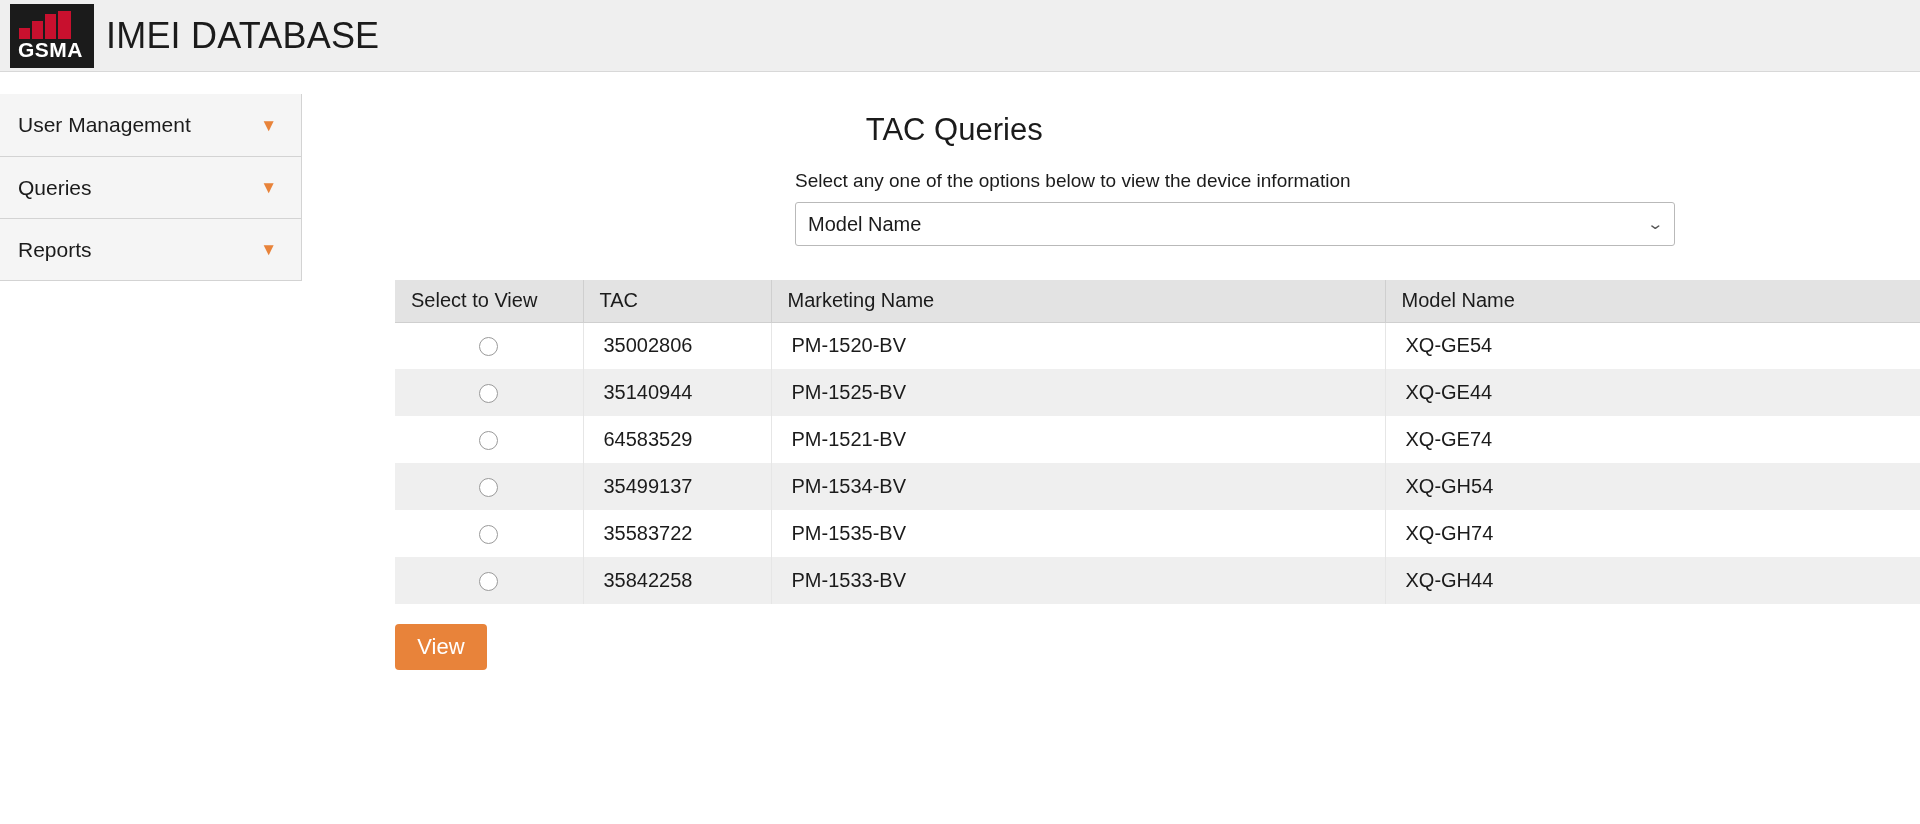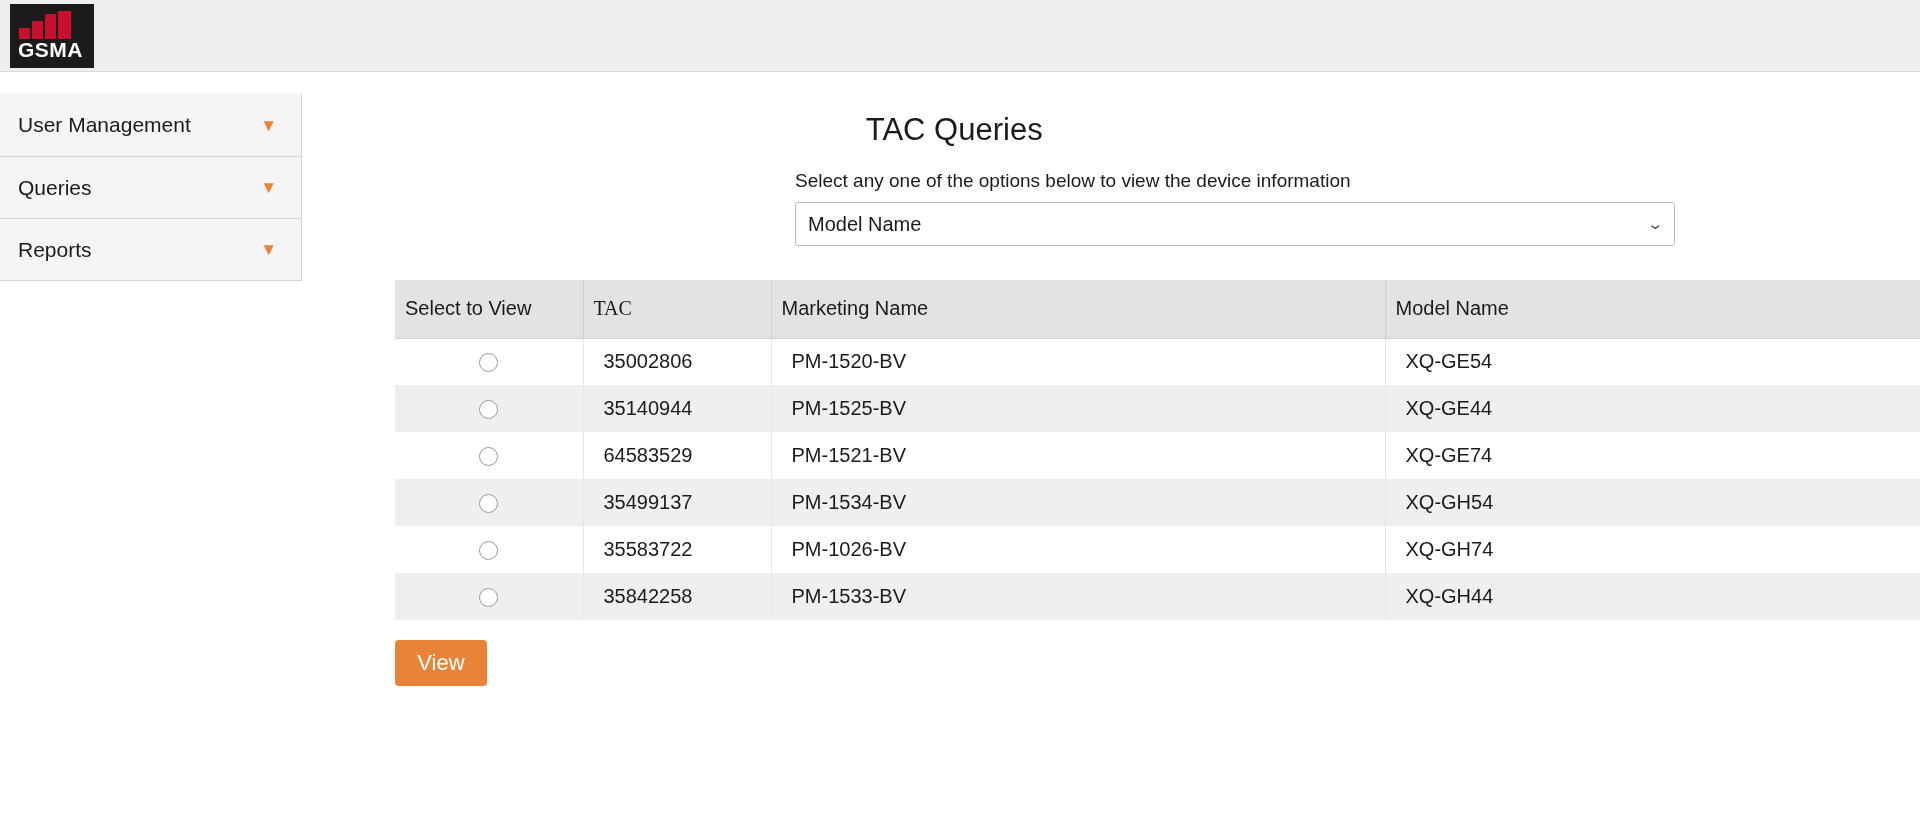--- a/index.html
+++ b/index.html
@@ -161,22 +161,22 @@
   }
   thead th {
     background: #e3e3e3;
     border-left: 1px solid #cfcfcf;
     border-right: 1px solid #cfcfcf;
     border-bottom: 1px solid #cfcfcf;
     font-size: 20px;
     font-weight: normal;
     color: #1b1b1b;
     text-align: left;
-    height: 58px;
-    padding: 0 10px;
+    height: 42px;
+    padding: 0 16px;
   }
   thead th:first-child { border-left: none; }
   tbody td {
     height: 47px;
     font-size: 20px;
     color: #1b1b1b;
     padding: 0 20px;
     border-left: 1px solid #e6e6e6;
     border-right: 1px solid #e6e6e6;
     background: #ffffff;
@@ -188,21 +188,21 @@
     height: 19px;
     border: 1px solid #9a9a9a;
     border-radius: 50%;
     background: #ffffff;
     display: inline-block;
     vertical-align: middle;
     cursor: pointer;
   }
 
   .col-select { width: 188px; }
-  .col-tac    { width: 188px; font-family: Liberation Serif, serif; }
+  .col-tac    { width: 188px; }
   .col-mkt    { width: 614px; }
   .col-model  { width: 580px; }
 
   
   .btn-row {
     padding-left: 92px;
     margin-top: 20px;
   }
   .view-btn {
     background: #e8833a;
@@ -223,20 +223,21 @@
 <div class="header">
   <div class="logo">
     <div class="bars">
       <i></i>
         <i></i>
         <i></i>
         <i></i>
     </div>
     <div class="gsma">GSMA</div>
   </div>
+  <div class="app-title">IMEI DATABASE</div>
 </div>
 
 <div class="body-wrap">
 
   <div class="sidebar">
     <div class="nav">
       <div class="nav-item">
         <span class="nav-label">User Management</span>
         <span class="caret">▼</span>
       </div>
@@ -293,21 +294,21 @@
           </tr>
           <tr class="alt">
             <td><span class="radio"></span></td>
             <td>35499137</td>
             <td>PM-1534-BV</td>
             <td>XQ-GH54</td>
           </tr>
           <tr>
             <td><span class="radio"></span></td>
             <td>35583722</td>
-            <td>PM-1026-BV</td>
+            <td>PM-1535-BV</td>
             <td>XQ-GH74</td>
           </tr>
           <tr class="alt">
             <td><span class="radio"></span></td>
             <td>35842258</td>
             <td>PM-1533-BV</td>
             <td>XQ-GH44</td>
           </tr>
         </tbody>
       </table>

